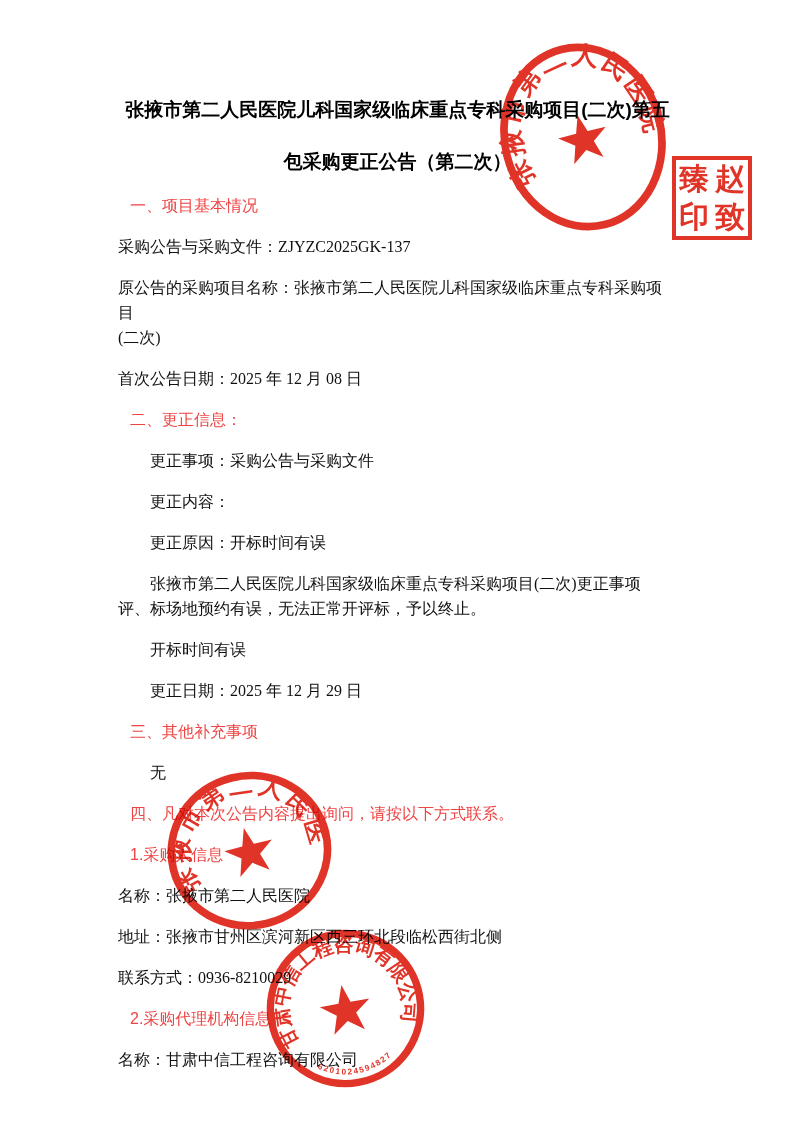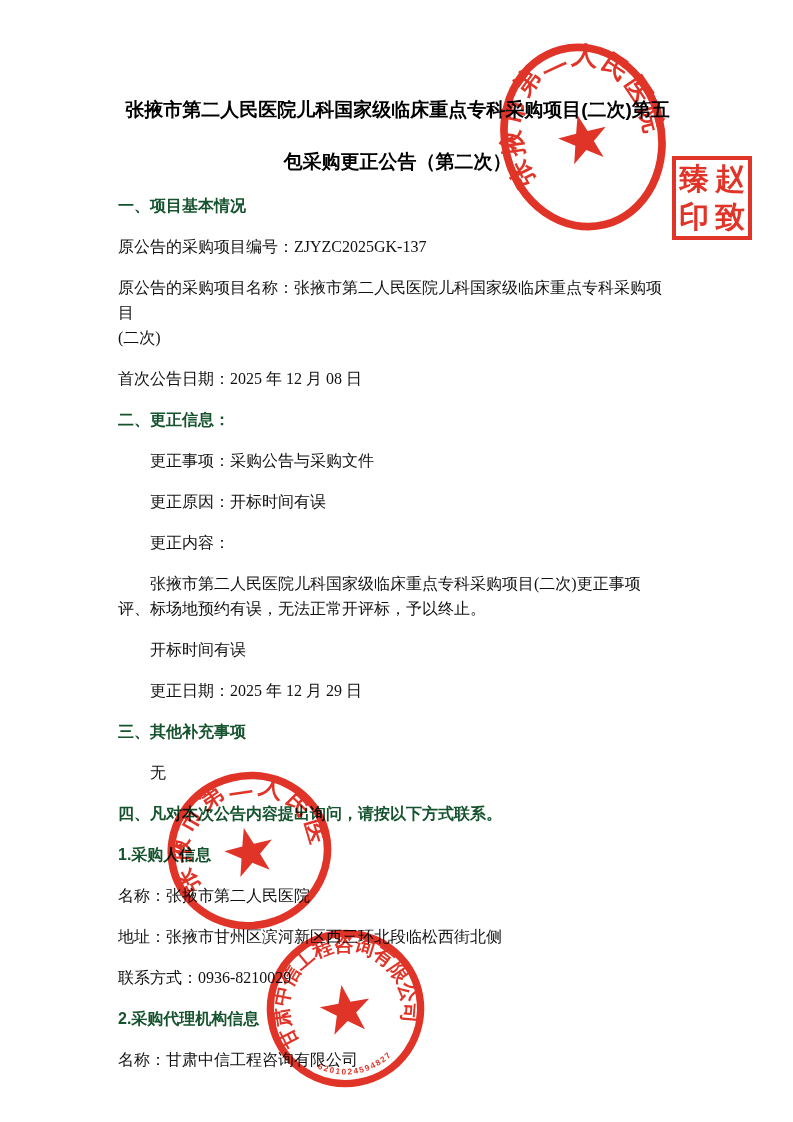--- a/index.html
+++ b/index.html
@@ -27,22 +27,23 @@
     color:#000;
   }
   .title.second{margin-bottom:18px;}
   .line{
     font-size:16px;
     line-height:25px;
     margin:16px 0;
   }
   .h{
     font-family:"Liberation Sans","DejaVu Sans",sans-serif;
-    font-weight:bold;
-    color:#14532d;
+    font-weight:normal;
+    color:#ef4444;
+    margin-left:12px;
   }
   .indent{text-indent:32px;}
   
   .stamp{
     position:absolute;
     mix-blend-mode:multiply;
     opacity:0.95;
     pointer-events:none;
   }
   .stamp-hospital-top{left:497px;top:38px;width:172px;height:198px;transform:rotate(-14deg);}
@@ -73,28 +74,28 @@
 </head>
 <body>
 
 <div class="page">
 
   <div class="content">
     <div class="title">张掖市第二人民医院儿科国家级临床重点专科采购项目(二次)第五</div>
     <div class="title second">包采购更正公告（第二次）</div>
 
     <p class="line h">一、项目基本情况</p>
-    <p class="line"><span>原公告的采购项目编号：</span><span>ZJYZC2025GK-137</span></p>
+    <p class="line"><span>采购公告与采购文件：</span><span>ZJYZC2025GK-137</span></p>
     <p class="line"><span>原公告的采购项目名称：张掖市第二人民医院儿科国家级临床重点专科采购项目</span><br><span>(二次)</span></p>
     <p class="line"><span>首次公告日期：</span><span>2025 年 12 月 08 日</span></p>
 
     <p class="line h">二、更正信息：</p>
     <p class="line indent"><span>更正事项：</span><span>采购公告与采购文件</span></p>
+    <p class="line indent">更正内容：</p>
     <p class="line indent"><span>更正原因：</span><span>开标时间有误</span></p>
-    <p class="line indent">更正内容：</p>
     <p class="line indent"><span>张掖市第二人民医院儿科国家级临床重点专科采购项目(二次)更正事项</span><br><span>评、标场地预约有误，无法正常开评标，予以终止。</span></p>
     <p class="line indent">开标时间有误</p>
     <p class="line indent"><span>更正日期：</span><span>2025 年 12 月 29 日</span></p>
 
     <p class="line h">三、其他补充事项</p>
     <p class="line indent">无</p>
 
     <p class="line h">四、凡对本次公告内容提出询问，请按以下方式联系。</p>
     <p class="line h">1.采购人信息</p>
     <p class="line"><span>名称：</span><span>张掖市第二人民医院</span></p>

